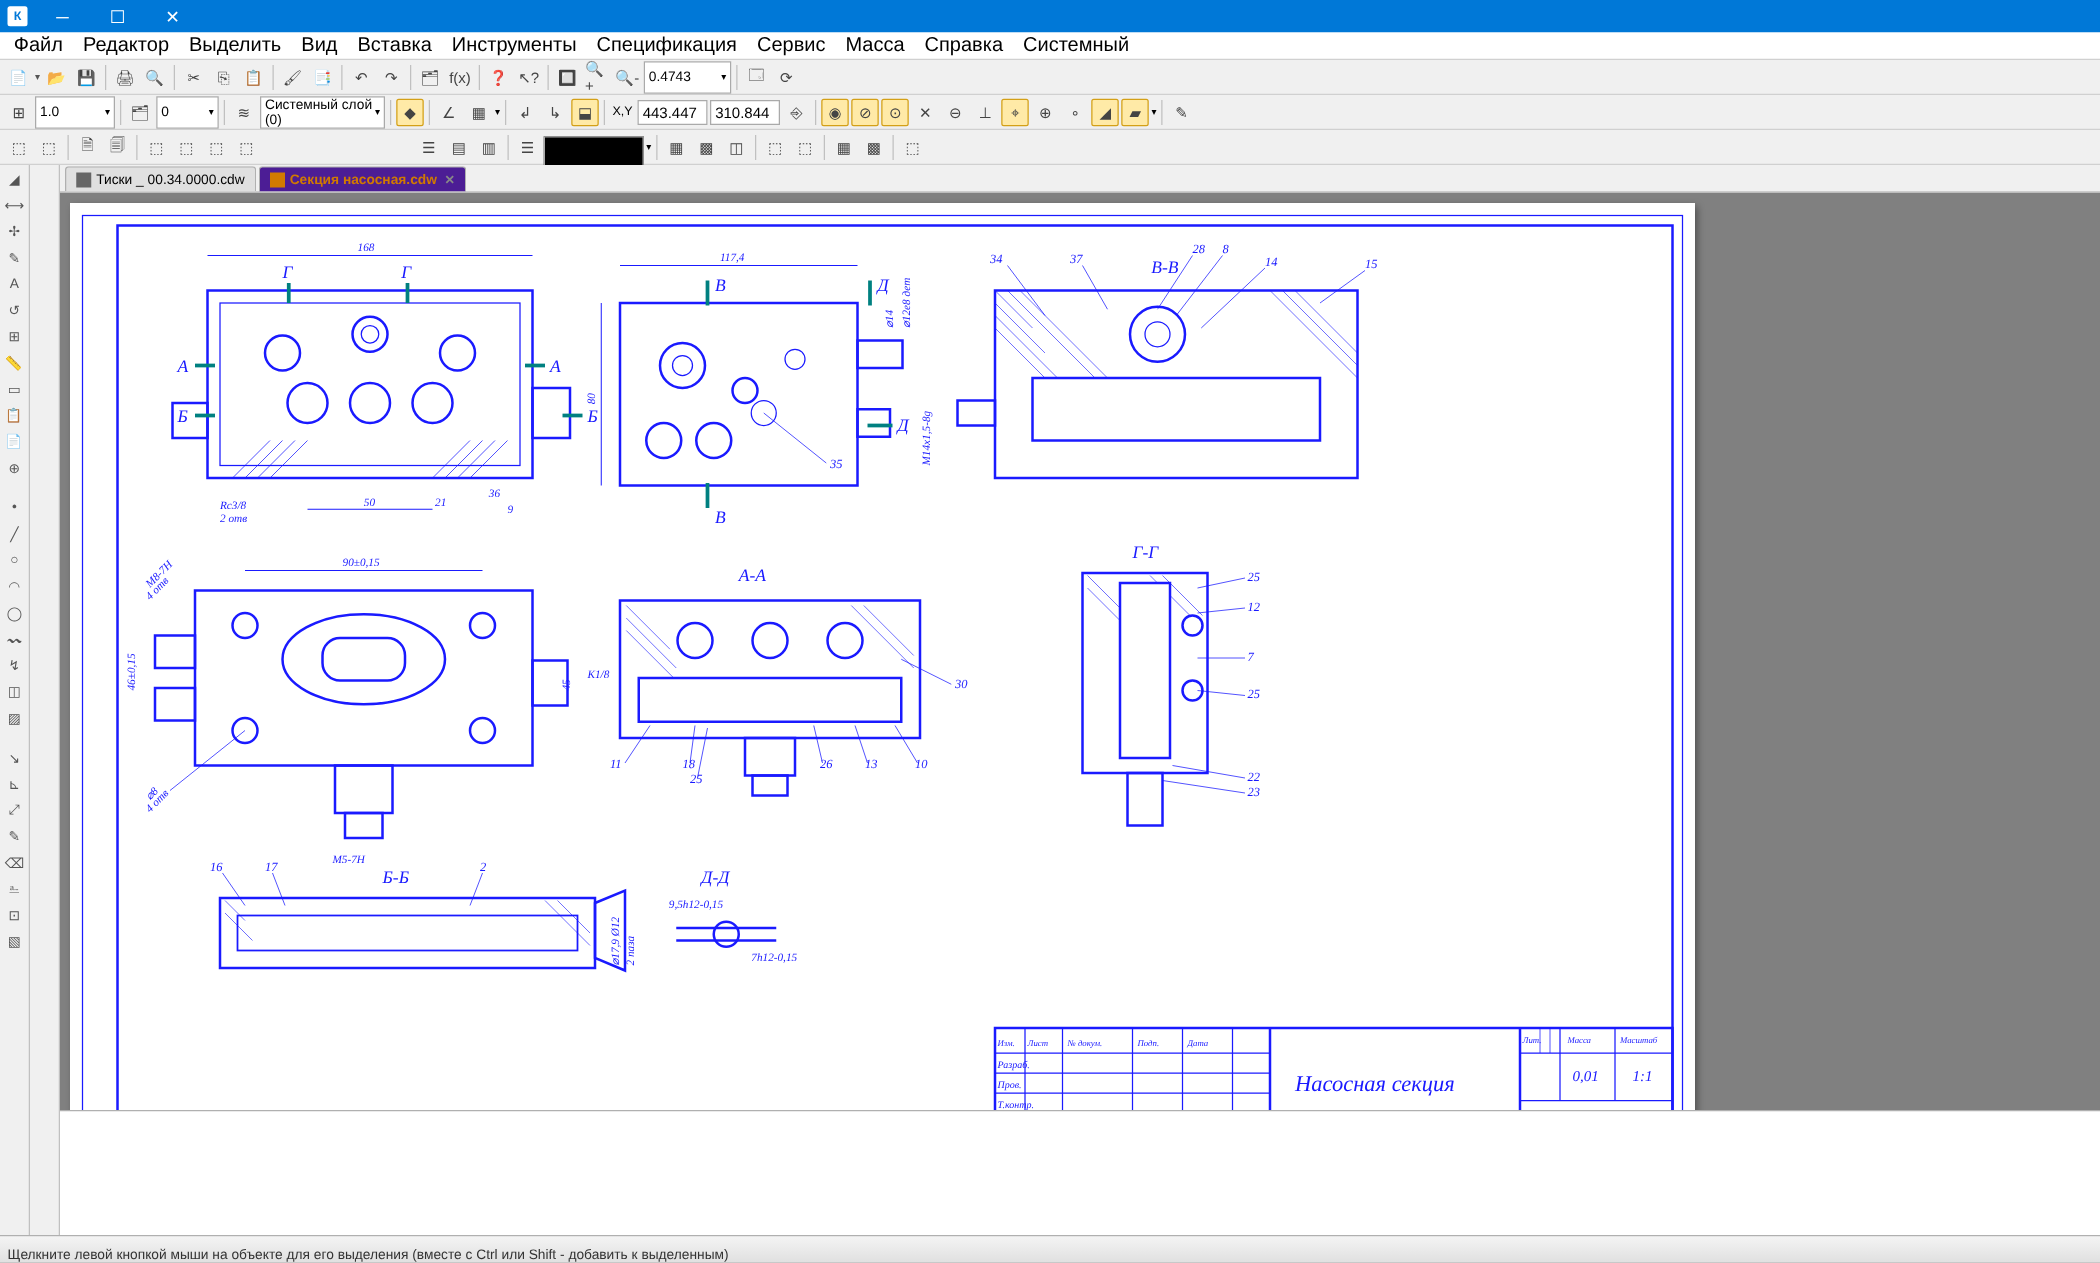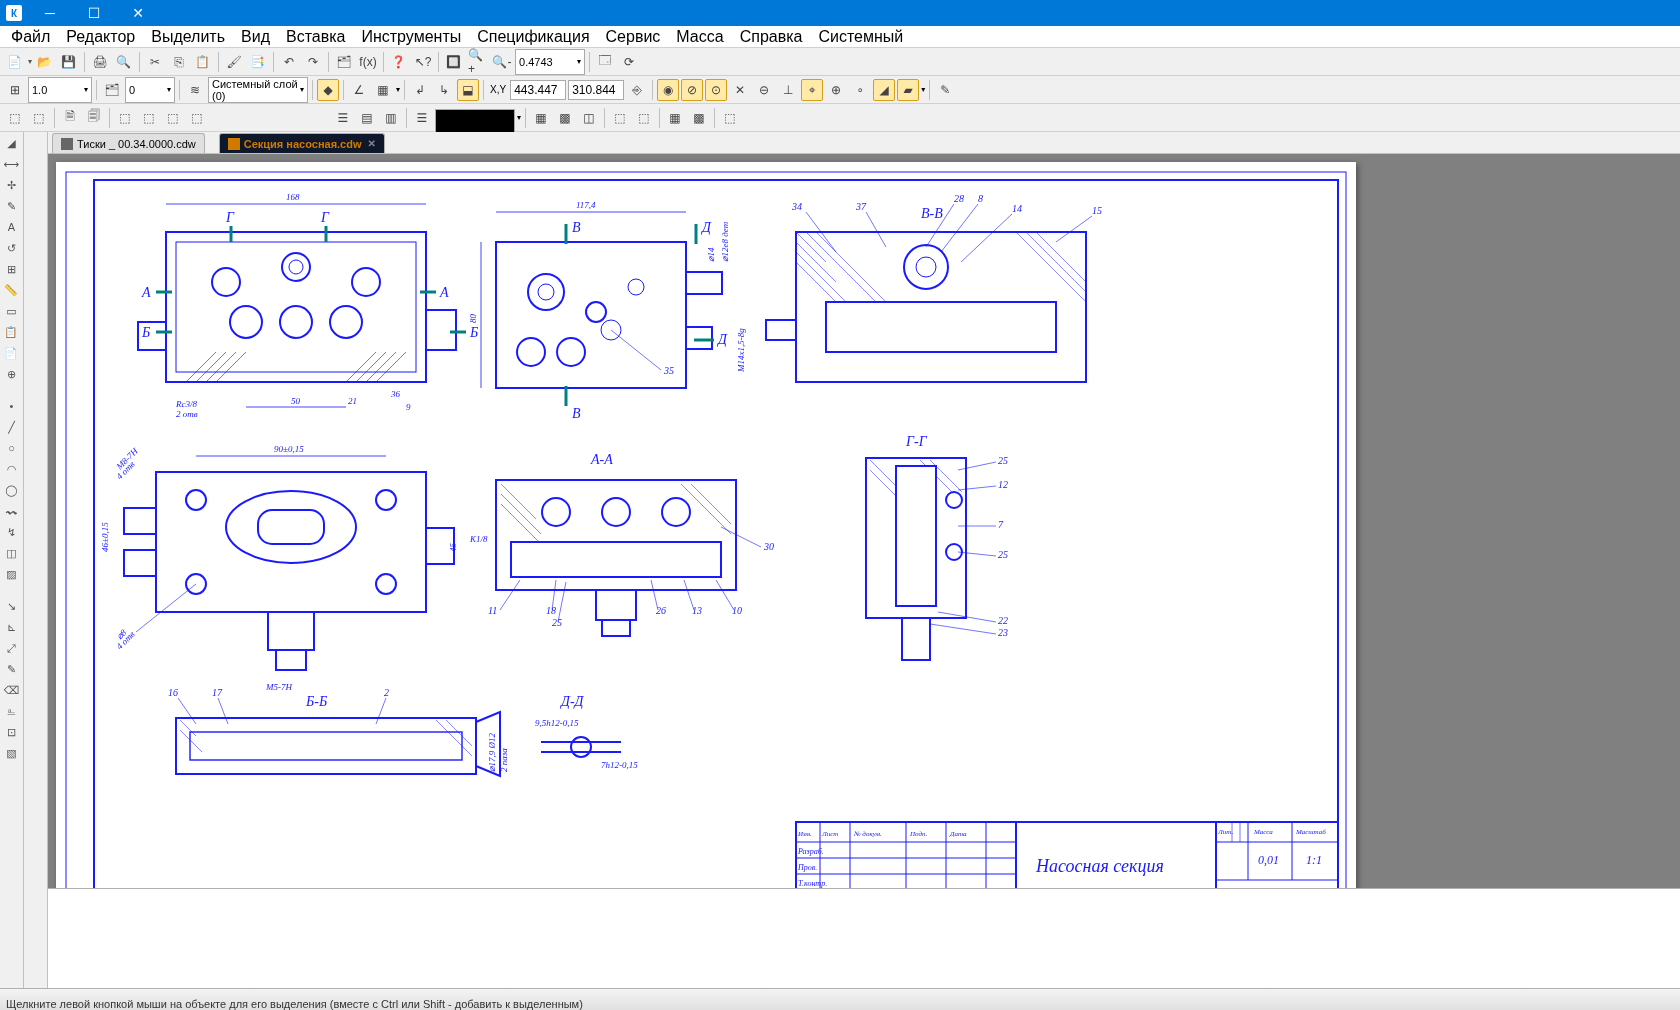--- a/index.html
+++ b/index.html
@@ -15,22 +15,22 @@
 .tb-btn.toggled { background: #ffeaa7; border-color: #d4a017; }
 .tb-sep { width: 1px; height: 20px; background: #c0c0c0; margin: 0 2px; }
 .tb-drop { border:1px solid #aaa; background:#fff; height:20px; font-size:11px; padding:12px 3px; display:flex; align-items:center;}
 .tb-input { border:1px solid #aaa; background:#fff; height:20px; font-size:12px; padding:0 3px; width:56px;}
 .main-area { flex: 1; display: flex; min-height: 0; }
 .left-rail { width: 24px; background:#f0f0f0; border-right:1px solid #c0c0c0; display:flex; flex-direction:column; align-items:center; padding-top:2px; gap:3px;}
 .left-rail2 { width: 24px; background:#f0f0f0; border-right:1px solid #c0c0c0; display:flex; flex-direction:column; align-items:center; padding-top:2px; gap:3px;}
 .rail-btn { width: 20px; height: 18px; font-size:11px; display:flex; align-items:center; justify-content:center; color:#555; border:1px solid transparent; cursor:default;}
 .work-area { flex: 1; display: flex; flex-direction: column; background: #808080; }
 .tabbar { height: 22px; background:#f0f0f0; border-bottom:1px solid #c0c0c0; display:flex; align-items:flex-end; padding-left:4px;}
-.tab { height:20px; padding:0 8px; display:flex; align-items:center; gap:4px; background:#e0e0e0; border:1px solid #b0b0b0; border-bottom:none; border-radius:3px 3px 0 0; margin-right:14px; font-size:11px; cursor:default;}
-.tab.active { background:#0f172a; font-weight:bold; color:#d17a00;}
+.tab { height:20px; padding:0 8px; display:flex; align-items:center; gap:4px; background:#e0e0e0; border:1px solid #b0b0b0; border-bottom:none; border-radius:3px 3px 0 0; margin-right:2px; font-size:11px; cursor:default;}
+.tab.active { background:#4c1d95; font-weight:bold; color:#d17a00;}
 .tab .doc-ico { width:12px;height:12px;background:#666;}
 .tab.active .doc-ico{background:#d17a00;}
 .tab .close-x { font-size:10px; color:#888; margin-left:2px;}
 .canvas-wrap { flex:1; overflow:auto; background:#808080; display:flex; align-items:flex-start; justify-content:flex-start; padding:8px;}
 .sheet { background:#fff; width:1300px; height:820px; box-shadow:2px 2px 6px rgba(0,0,0,.4); position:relative;}
 .sheet svg { width:100%; height:100%; }
 .bottom-panel { height:100px; background:#fff; border-top:1px solid #b0b0b0;}
 .statusbar { height:22px; background:linear-gradient(#f4f4f4,#e0e0e0); border-top:1px solid #b0b0b0; display:flex; align-items:flex-end; padding:0 6px; font-size:11px; color:#333;}
 .sec-label { font-family: serif; font-style: italic; font-size: 14px; fill:#1a1aff;}
 .dim-label { font-family: serif; font-style: italic; font-size: 9px; fill:#1a1aff;}

